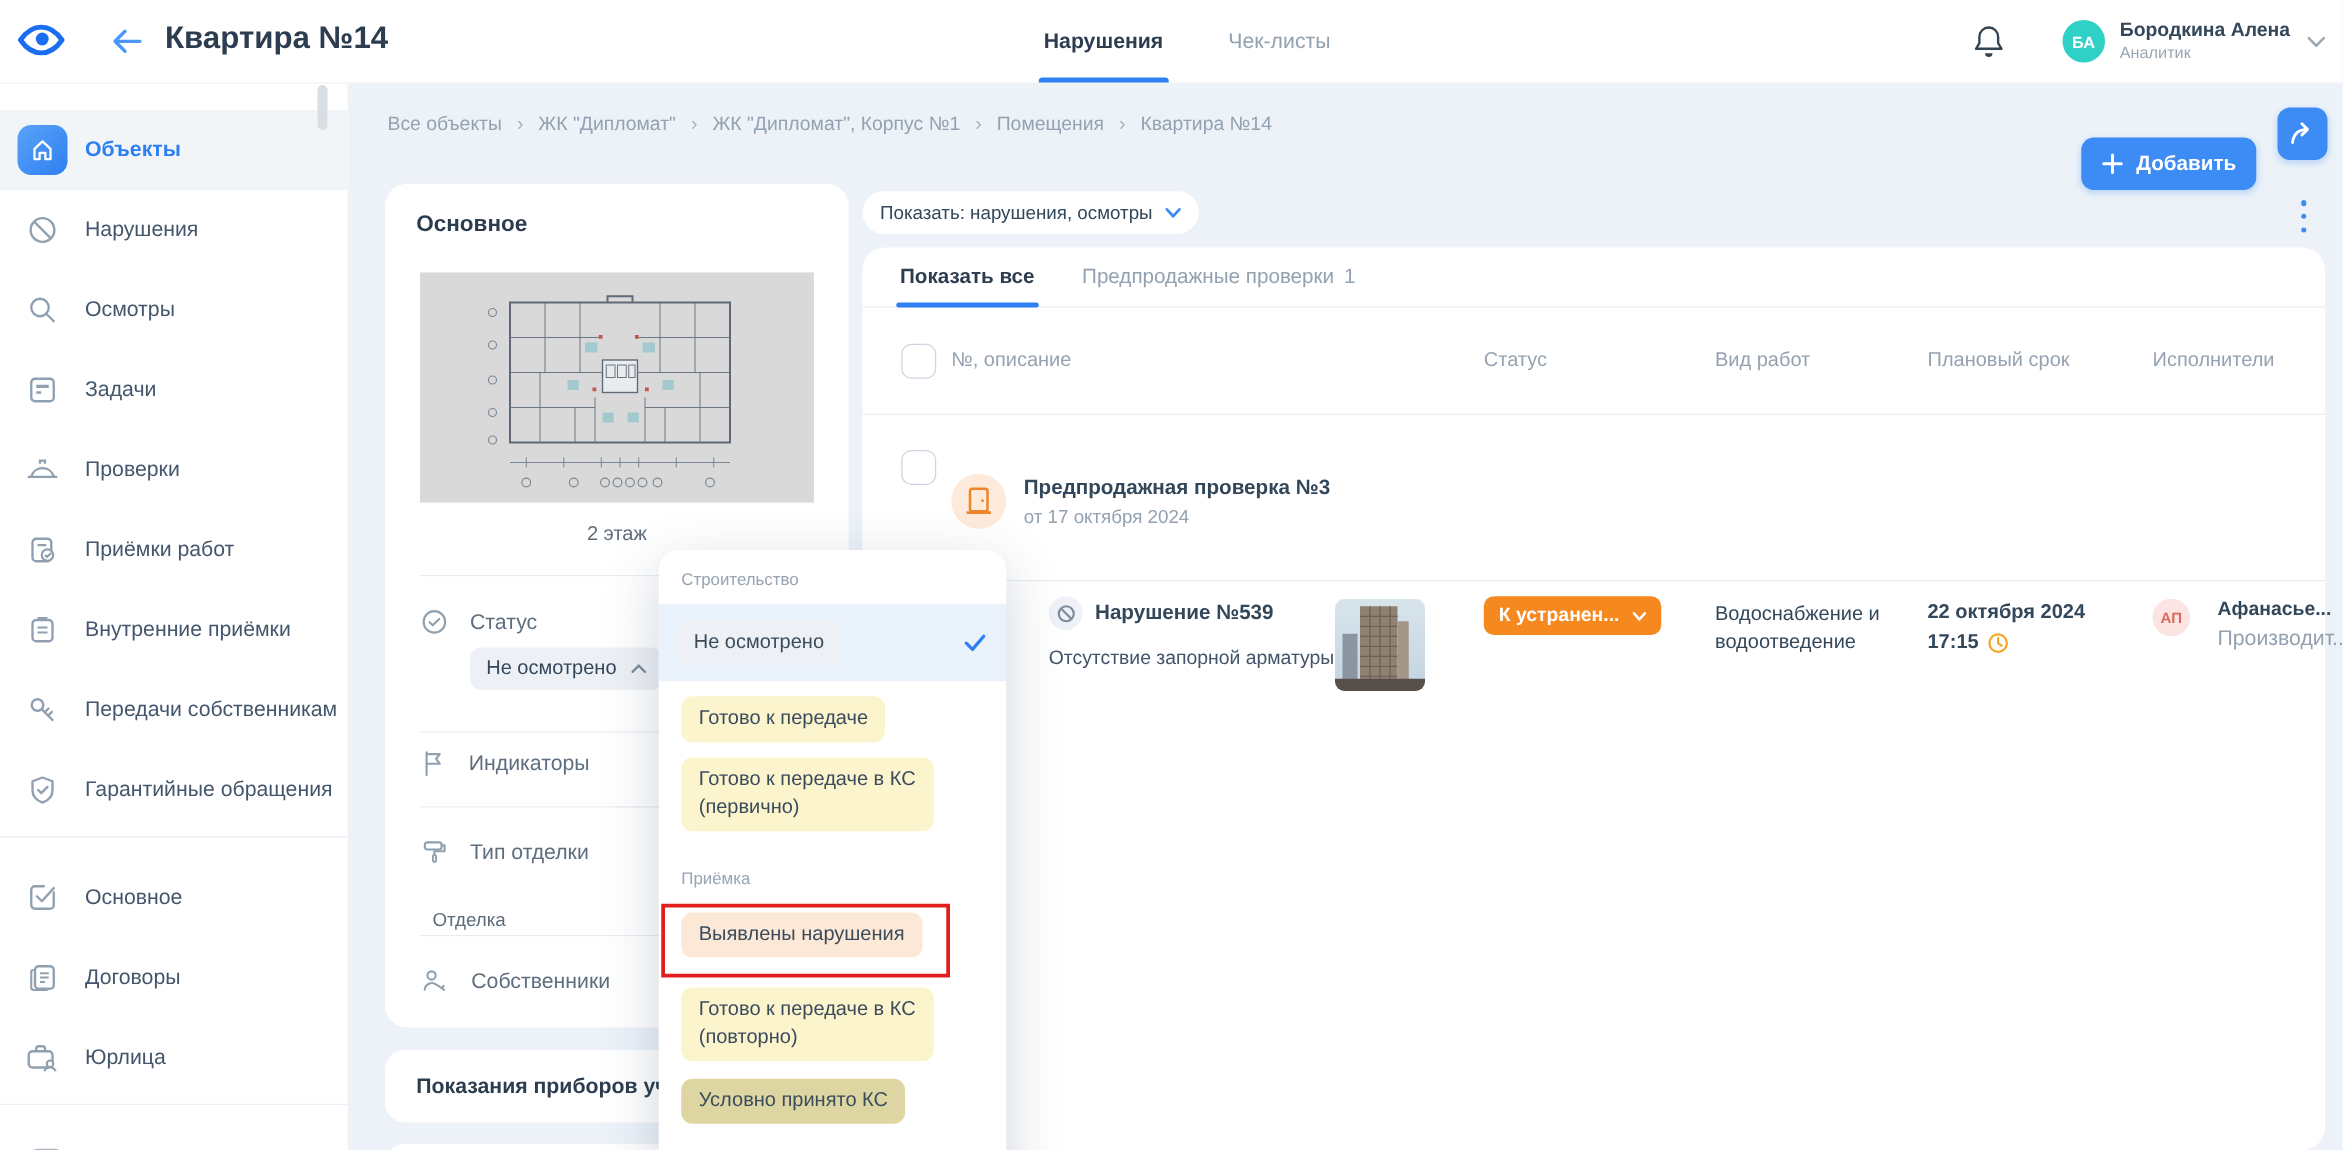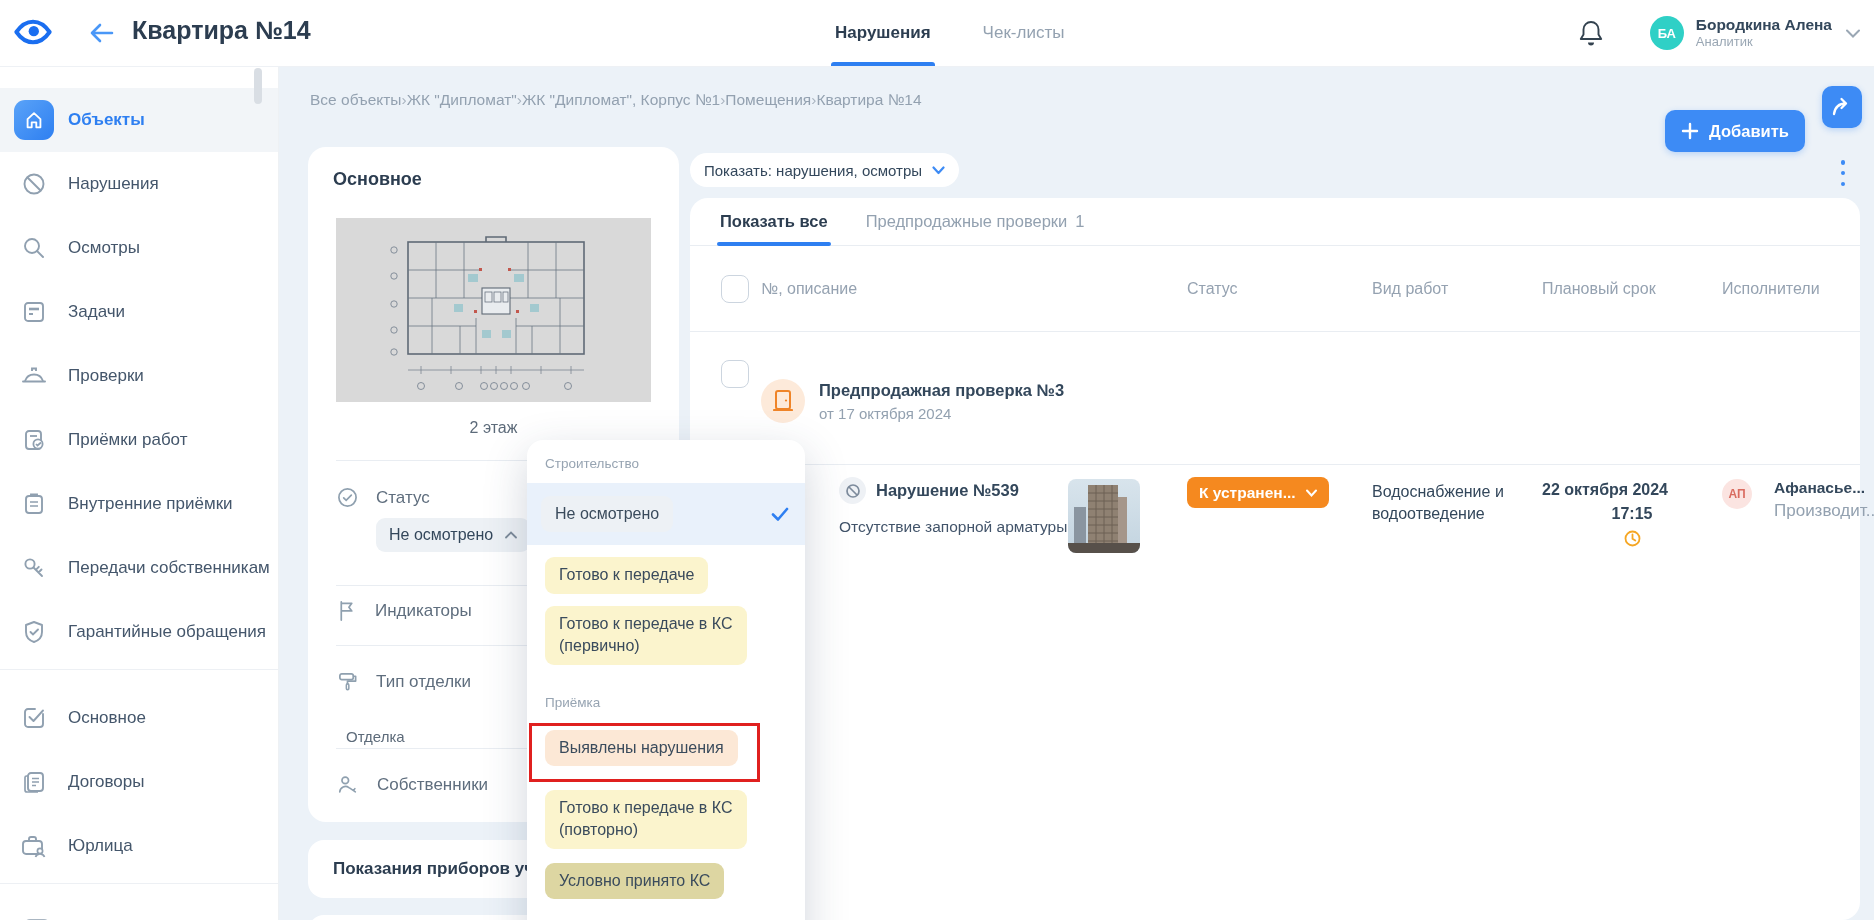--- a/index.html
+++ b/index.html
@@ -34,21 +34,21 @@
   .nav-item.active{background:#f2f5f8;}
   .nav-ic{width:40px;height:40px;display:flex;align-items:center;justify-content:center;flex:none;}
   .nav-ic.boxed{border-radius:11px;background:linear-gradient(135deg,#5aa3f8,#2e7ff1);}
   .nav-label{margin-left:14px;font-size:17px;color:#44566b;}
   .nav-item.active .nav-label{color:#2e7ff1;font-weight:600;}
   .nav-div{height:1px;background:#edf0f4;margin:5px 0 16px 0;}
   .nav-part{height:64px;display:flex;align-items:center;padding-left:24px;}
   .nav-part span{width:22px;height:22px;border:2px solid #aab6c2;border-radius:6px;display:block}
   
   .main{position:absolute;left:278px;top:66px;width:1596px;height:854px;background:#ecf2f8;overflow:hidden;}
-  .crumbs{position:absolute;left:32px;top:20px;height:28px;display:flex;align-items:center;gap:0;
+  .crumbs{position:absolute;left:32px;top:20px;height:28px;display:flex;align-items:center;gap:12px;
           font-size:15.5px;color:#93a1b0;}
   .crumb{cursor:pointer}
   .crumb-sep{color:#a9b4c0;}
   .add-btn{position:absolute;left:1387px;top:20px;width:140px;height:42px;border-radius:10px;background:#3d8bf5;
            display:flex;align-items:center;justify-content:center;gap:10px;color:#fff;font-size:16.5px;
            font-weight:600;cursor:pointer;box-shadow:0 2px 6px rgba(61,139,245,.3);margin-top:24px;}
   .share-btn{position:absolute;left:1544px;top:20px;width:40px;height:42px;border-radius:10px;background:#3d8bf5;
            display:flex;align-items:center;justify-content:center;cursor:pointer;box-shadow:0 2px 6px rgba(61,139,245,.3);}
   
   .ov-card{position:absolute;left:30px;top:81px;width:371px;height:675px;background:#fff;border-radius:18px;z-index:2;}
@@ -90,21 +90,21 @@
   .r2-desc{position:relative;padding-left:78px;padding-top:12px;}
   .r2-line1{display:flex;align-items:center;gap:10px;}
   .viol-circ{width:27px;height:27px;border-radius:50%;background:#eef1f5;display:flex;align-items:center;justify-content:center;flex:none;}
   .r2-title{font-size:16.5px;font-weight:600;color:#33475b;cursor:pointer}
   .r2-sub{font-size:15.5px;color:#42546a;margin-top:14px;}
   .photo{position:absolute;left:307px;top:14px;width:72px;height:74px;border-radius:8px;overflow:hidden;cursor:pointer;}
   .st-btn{display:inline-flex;align-items:center;gap:10px;margin-top:12px;height:31px;padding:0 12px;border-radius:8px;
           background:#f5891f;color:#fff;font-size:15.5px;font-weight:700;cursor:pointer;}
   .wt-cell{padding-top:16px;font-size:16px;color:#33475b;line-height:1.35;padding-right:26px;}
   .dl-date{padding-top:16px;font-size:16px;font-weight:700;color:#33475b;}
-  .dl-time{display:flex;align-items:center;gap:7px;margin-top:6px;font-size:16px;font-weight:700;color:#33475b;flex-direction:column;}
+  .dl-time{display:flex;align-items:center;gap:7px;margin-top:6px;font-size:16px;font-weight:700;color:#33475b;}
   .as-cell{display:flex;gap:22px;padding-top:14px;}
   .as-ava{width:30px;height:30px;border-radius:50%;background:#fbe4e1;color:#d96b5f;font-size:12px;font-weight:700;
           display:flex;align-items:center;justify-content:center;flex:none;}
   .as-name{font-size:15.5px;font-weight:600;color:#33475b;}
   .as-role{font-size:17px;color:#93a1b0;margin-top:4px;}
   
   .dropdown{position:absolute;left:249px;top:374px;width:278px;height:560px;background:#fff;border-radius:16px;
             box-shadow:0 14px 44px rgba(45,65,95,.22);z-index:10;padding:16px 18px 0;box-sizing:border-box;}
   .dd-sec{font-size:13.5px;color:#97a4b2;margin-bottom:12px;}
   .dd-selected{margin:0 -18px;padding:13px 16px 13px 14px;background:#e9f1fb;display:flex;align-items:center;

